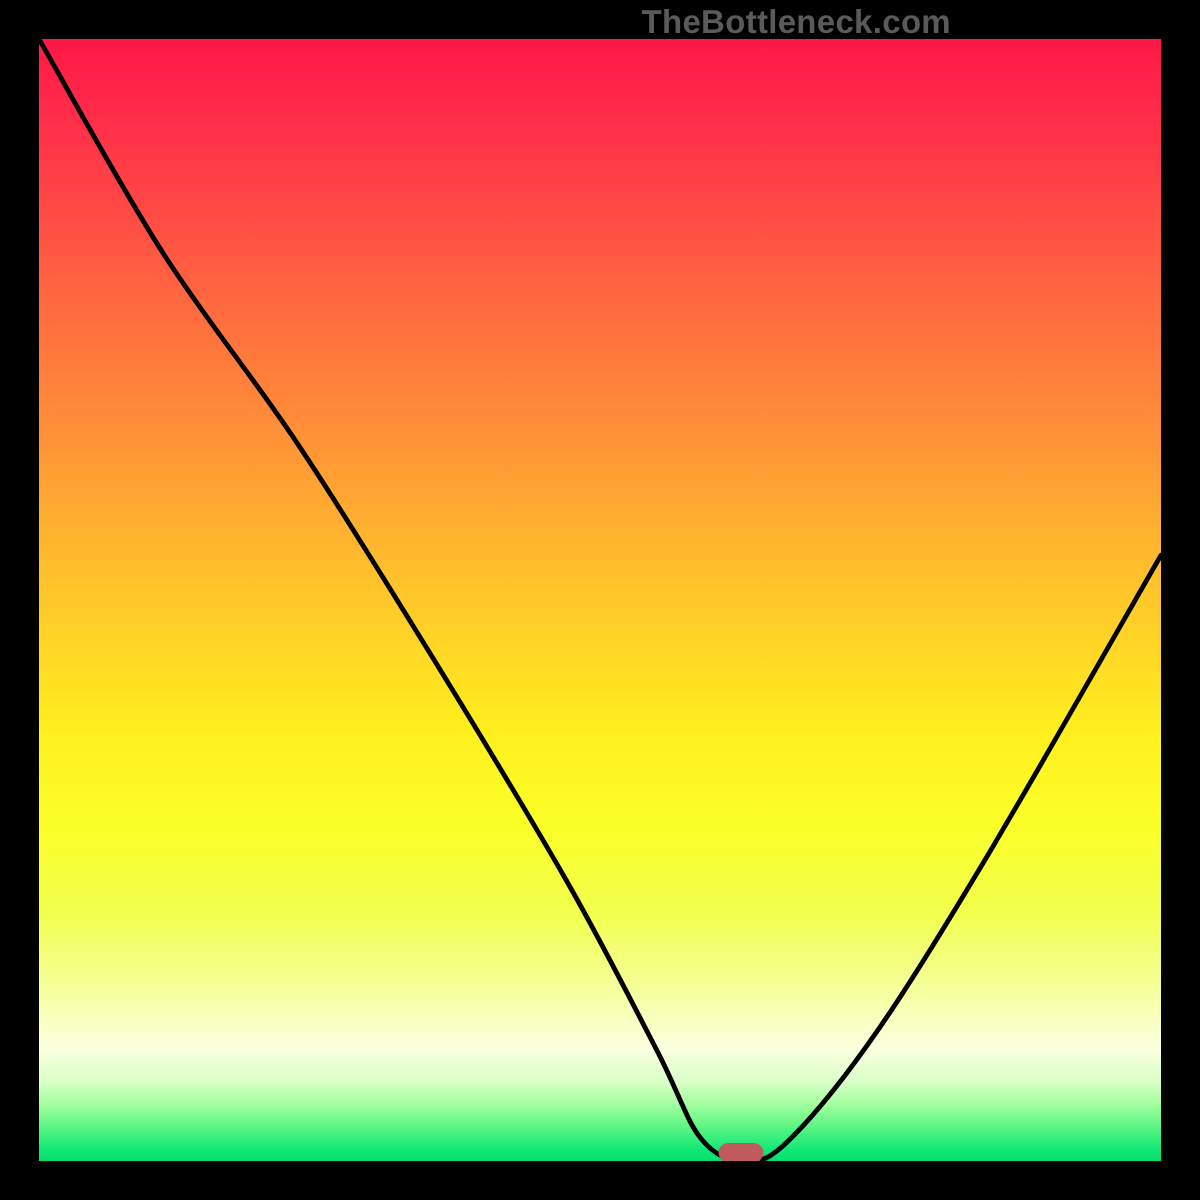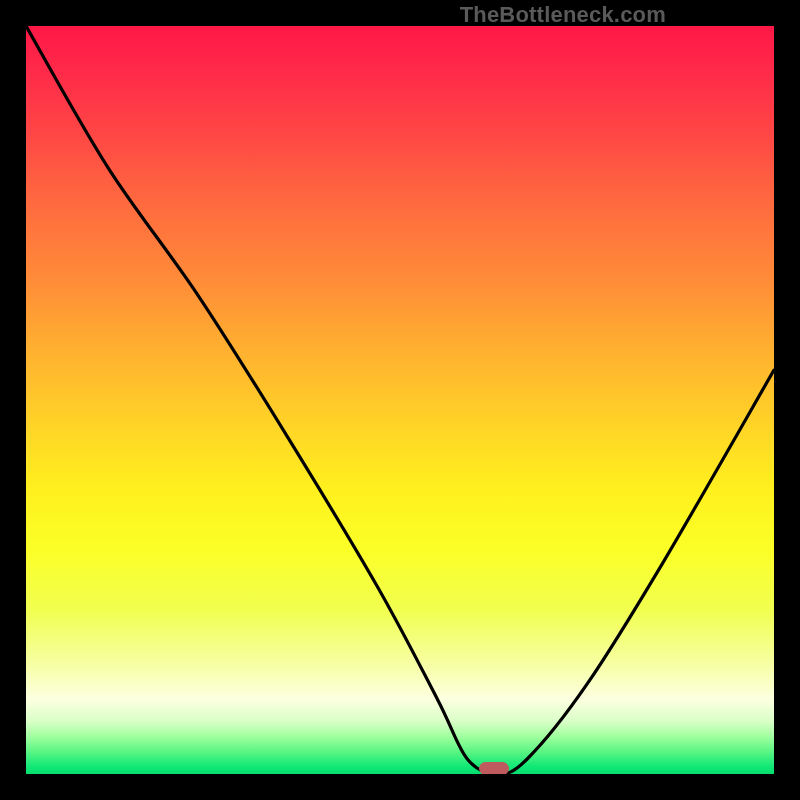--- a/index.html
+++ b/index.html
@@ -9,21 +9,20 @@
     height: 800px;
     overflow: hidden;
     background: #000;
     font-family: Arial, Helvetica, sans-serif;
   }
   .frame {
     position: relative;
     width: 644px;
     height: 800px;
     background: #000;
-    padding-left: 32px;
   }
   .watermark {
     position: absolute;
     top: 2px;
     right: 10px;
     color: #5a5a5a;
     font-size: 22px;
     font-weight: 600;
     letter-spacing: 0.2px;
     z-index: 20;

